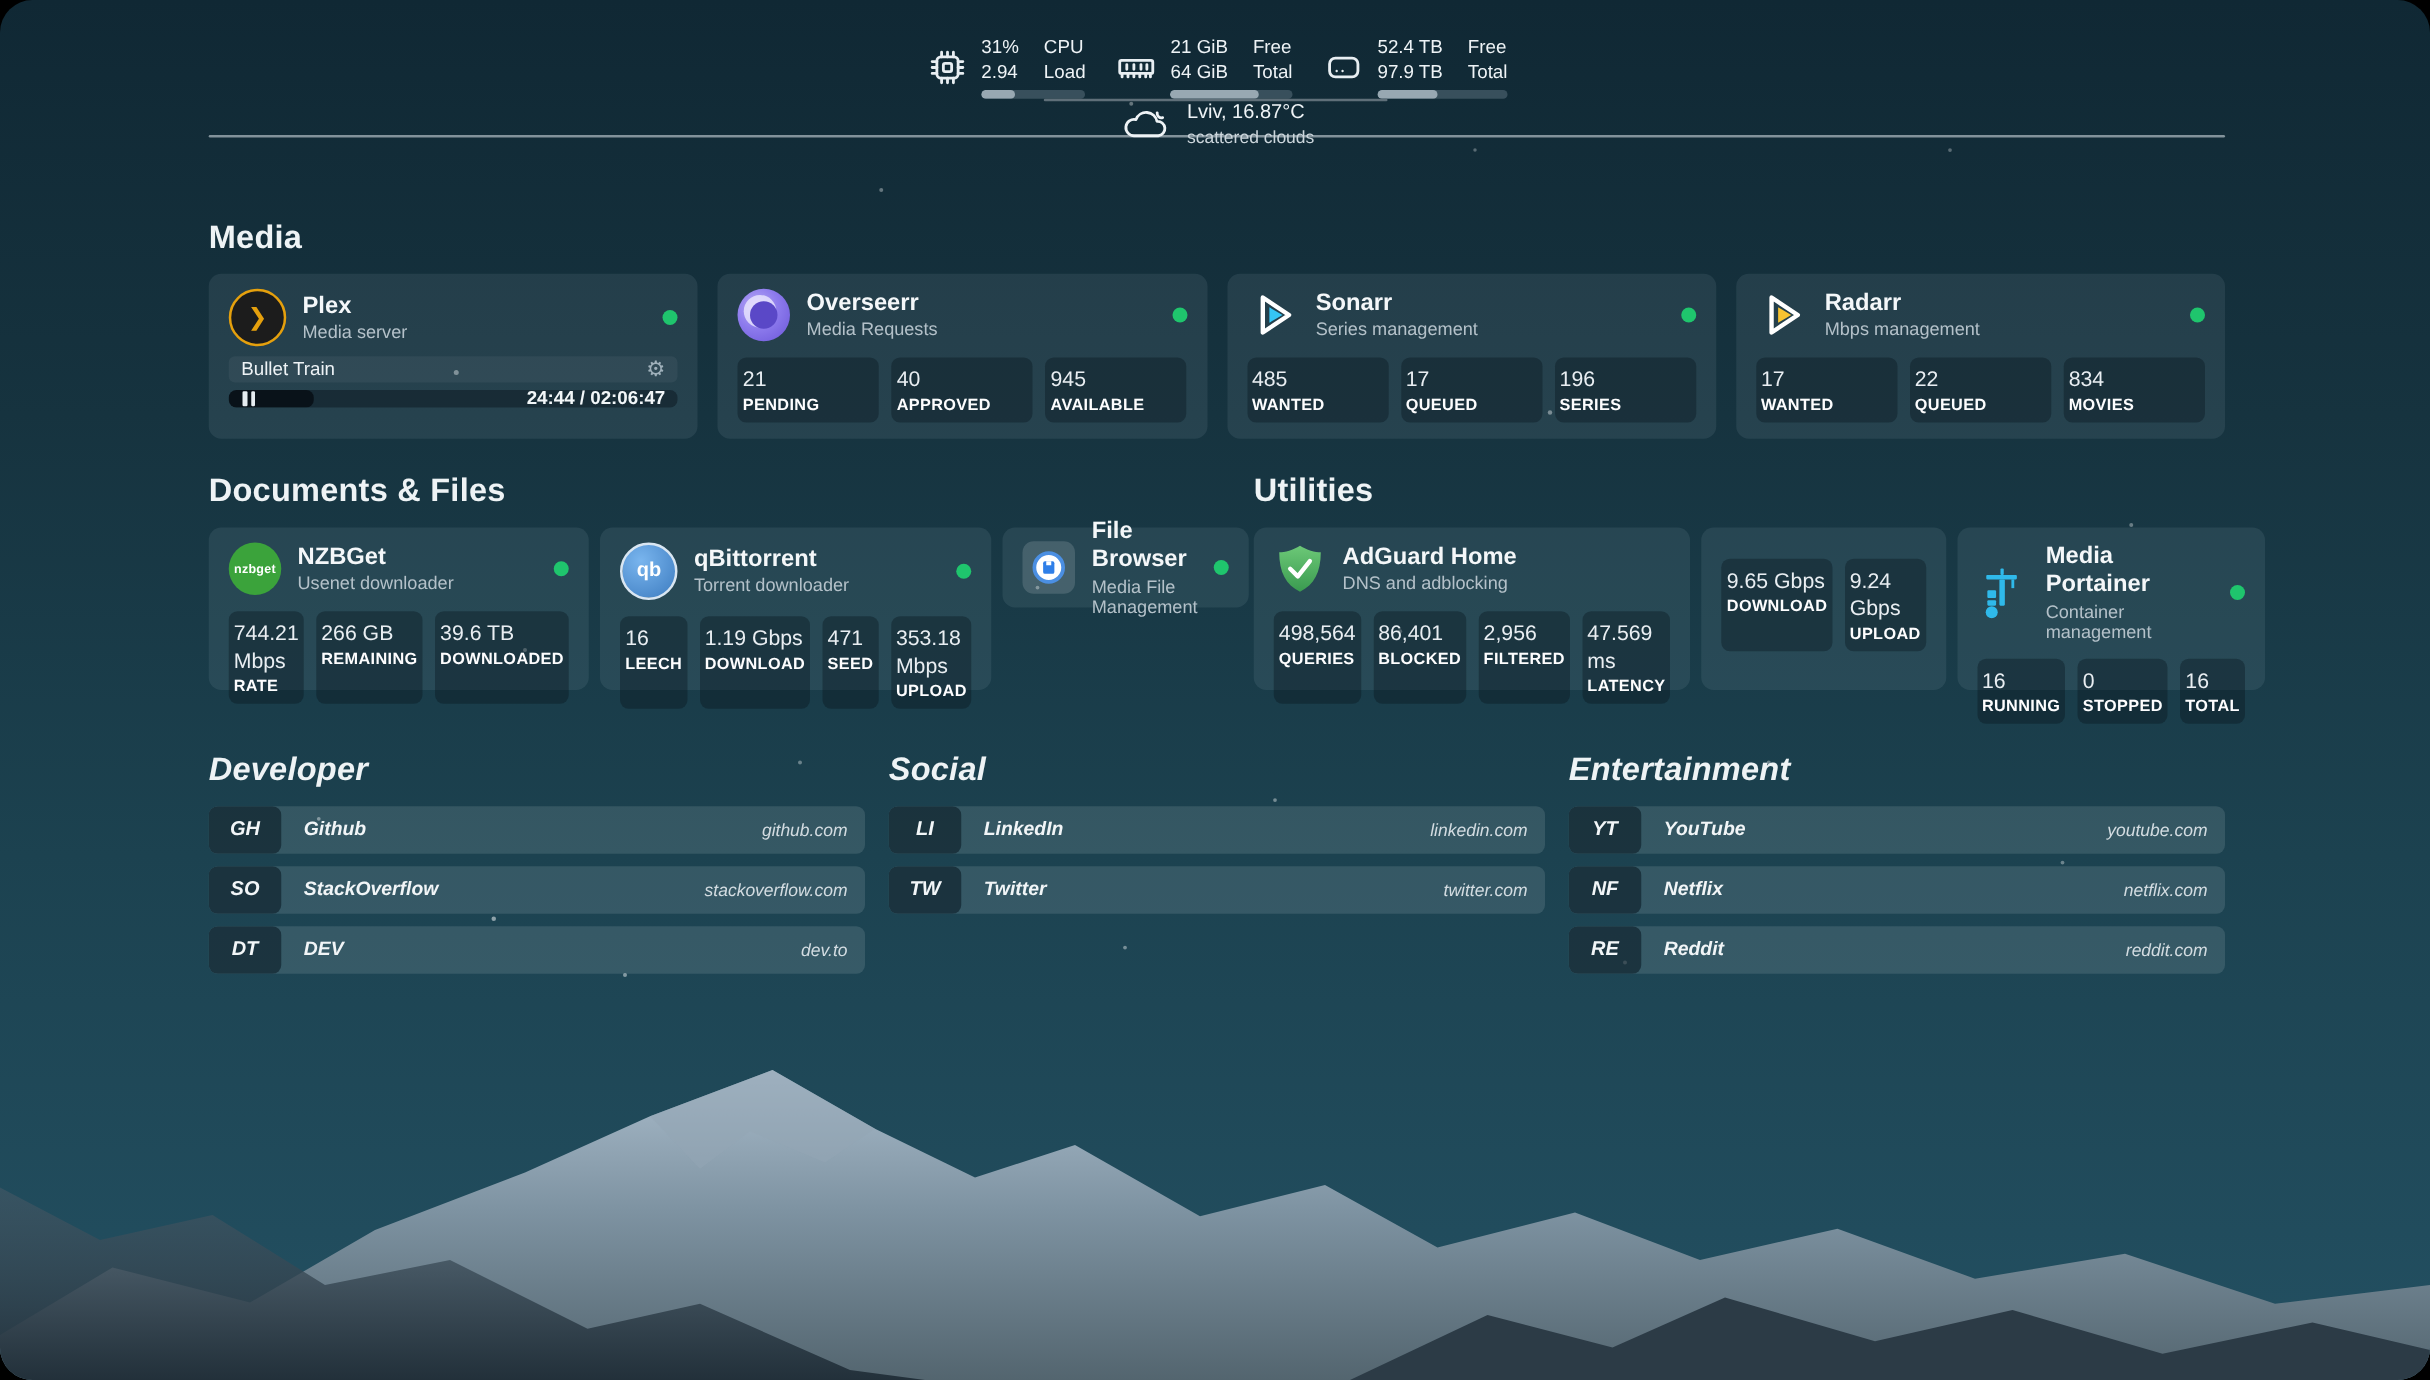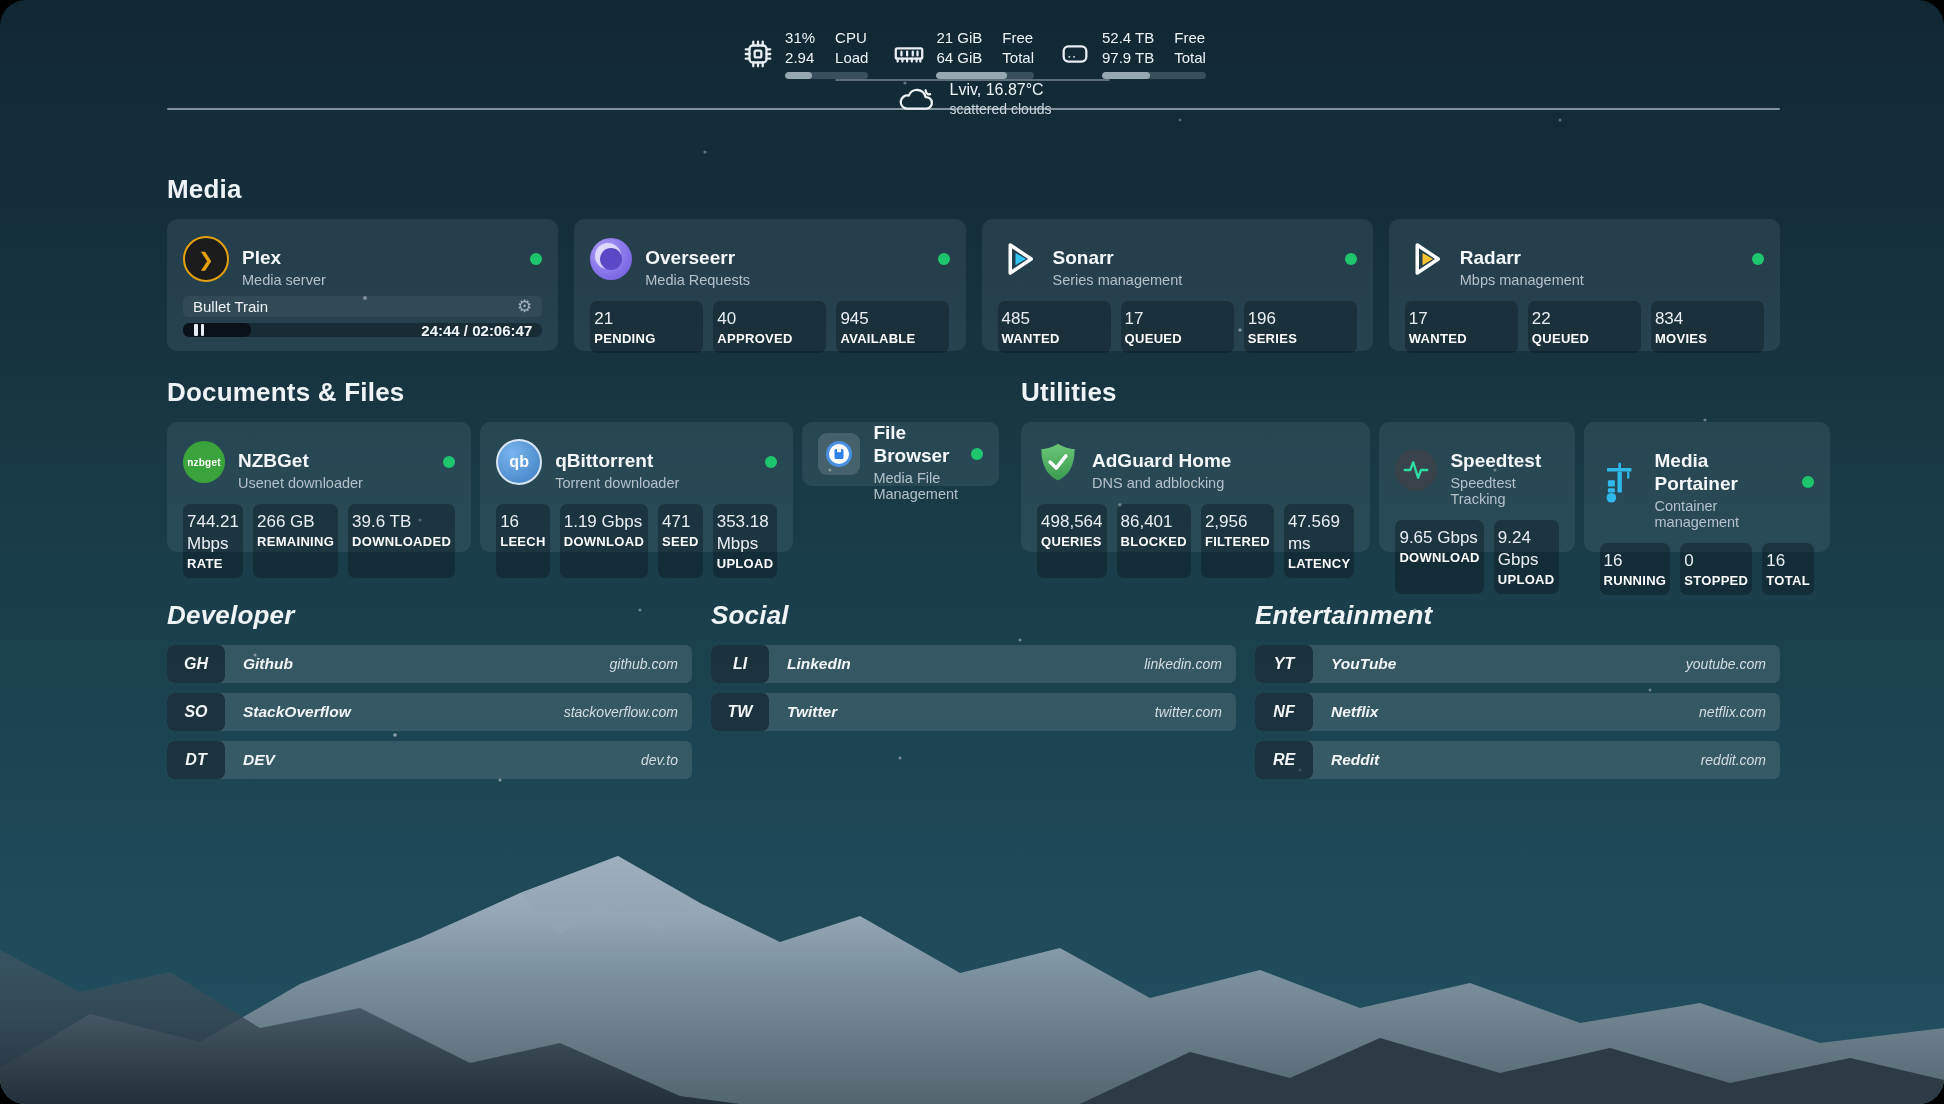--- a/index.html
+++ b/index.html
@@ -33,41 +33,41 @@
 
   
   h2.section-title{margin:0 0 14px 0;font-size:26px;font-weight:600;color:#eef3f5;letter-spacing:.2px;}
   .media-section{margin-top:64px;}
   .cards4{display:grid;grid-template-columns:repeat(4,1fr);gap:16px;}
   .card{background:rgba(210,230,240,0.085);border-radius:10px;padding:12px 16px;box-sizing:border-box;position:relative;}
   .card.h-tall{height:132px;}
   .card-head{display:flex;align-items:center;gap:13px;}
   .icon{width:42px;height:42px;border-radius:50%;display:flex;align-items:center;justify-content:center;flex:none;}
   .icon.bare{background:transparent;}
-  .t .name{font-size:19px;font-weight:700;color:#f4f7f9;line-height:1.2;margin-top:16px;}
+  .t .name{font-size:19px;font-weight:700;color:#f4f7f9;line-height:1.2;}
   .t .sub{font-size:14.5px;color:#b4c1c9;margin-top:2px;}
   .dot{width:12px;height:12px;border-radius:50%;background:#1fc56d;margin-left:auto;flex:none;}
   .stats{display:flex;gap:10px;margin-top:13px;}
   .stat{flex:1;background:rgba(9,20,30,0.38);border-radius:7px;padding:7px 4px;}
   .stat .v{font-size:17px;color:#e9eef2;line-height:1.3;}
   .stat .l{font-size:13px;font-weight:700;color:#fdfdfe;letter-spacing:.3px;margin-top:1px;}
 
   
   .now-row{display:flex;align-items:center;justify-content:space-between;margin-top:8px;
            background:rgba(255,255,255,0.05);border-radius:5px;padding:2px 10px;font-size:15px;color:#eef3f6;}
   .gear{color:#9fb0ba;font-size:17px;line-height:1;cursor:pointer;}
   .ptrack{position:relative;margin-top:6px;height:14px;border-radius:6px;background:rgba(9,18,26,0.45);overflow:hidden;}
   .pfill{position:absolute;left:0;top:0;bottom:0;background:rgba(6,12,19,0.8);border-radius:6px;
          display:flex;align-items:center;padding-left:11px;box-sizing:border-box;}
   .pause-bars{display:flex;gap:3px;}
   .pause-bars i{display:block;width:3.5px;height:12px;background:#e6edf1;border-radius:1px;}
   .ptime{position:absolute;right:10px;top:50%;transform:translateY(-50%);font-size:15px;font-weight:700;color:#f2f6f8;}
 
   
-  .two-col{margin-top:26px;display:grid;grid-template-columns:1fr 1fr;gap:22px;align-items:start;}
+  .two-col{margin-top:26px;display:grid;grid-template-columns:1fr 1fr;gap:4px;align-items:start;}
   .col-stack{display:flex;flex-direction:row;gap:9px;}
   .card.h-std{height:130px;}
   .card.h-slim{height:64px;display:flex;align-items:center;}
   .card.h-slim .card-head{width:100%;}
 
   
   .plex-icon{background:#1c1c1c;border:2.5px solid #e5a00d;color:#e5a00d;font-size:19px;font-weight:700;}
   .plex-icon::before{content:"❯";}
   .ovr-icon{background:radial-gradient(circle at 36% 34%,#b7aaf6 0%,#8d7bed 45%,#6a55d8 100%);position:relative;}
   .ovr-icon::before{content:"";position:absolute;width:22px;height:22px;border-radius:50%;background:#5a48c7;
@@ -457,31 +457,20 @@
                   <div class="l">FILTERED</div>
                 </div>
               <div class="stat">
                   <div class="v">47.569 ms</div>
                   <div class="l">LATENCY</div>
                 </div>
             </div>
           </div>
 
           <div class="card h-std">
-            <div class="card-head">
-              <span class="icon spd-icon">
-                <svg width="34" height="34" viewBox="0 0 48 48">
-                  <polyline points="8,24 16,24 20,13 27,35 31,24 40,24" fill="none" stroke="#2ddfa2" stroke-width="3.2" stroke-linecap="round" stroke-linejoin="round"></polyline>
-                </svg>
-              </span>
-              <div class="t">
-                <div class="name">Speedtest</div>
-                <div class="sub">Speedtest Tracking</div>
-              </div>
-            </div>
             <div class="stats">
               <div class="stat">
                   <div class="v">9.65 Gbps</div>
                   <div class="l">DOWNLOAD</div>
                 </div>
               <div class="stat">
                   <div class="v">9.24 Gbps</div>
                   <div class="l">UPLOAD</div>
                 </div>
             </div>

